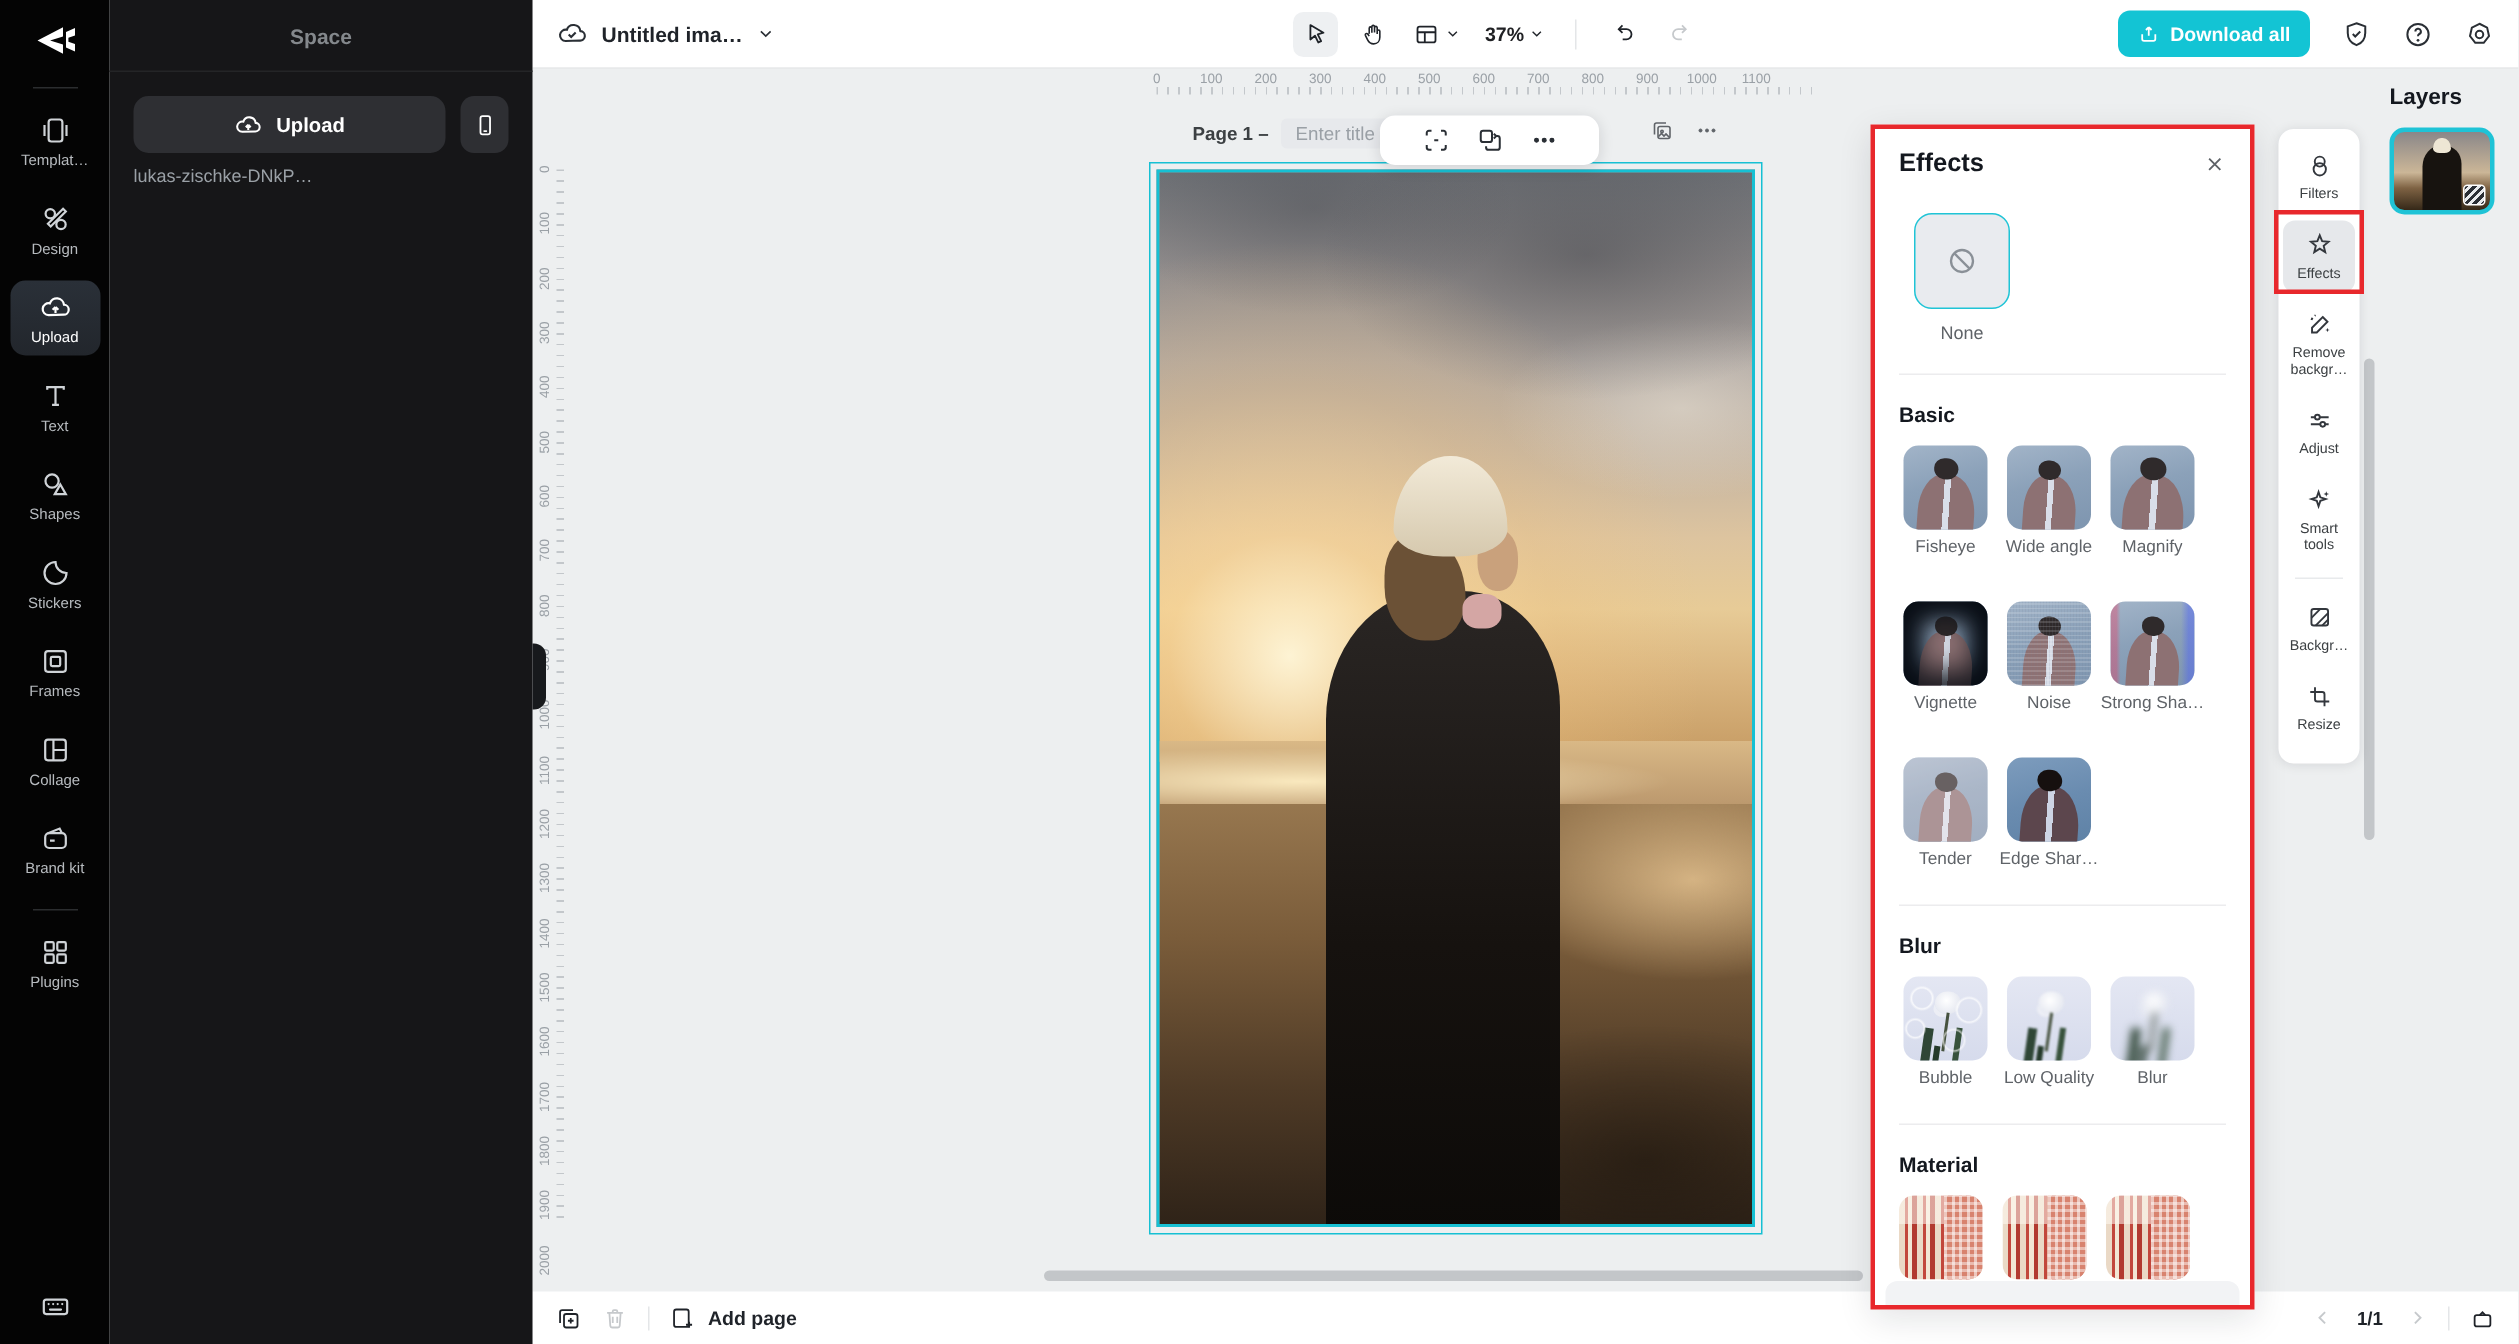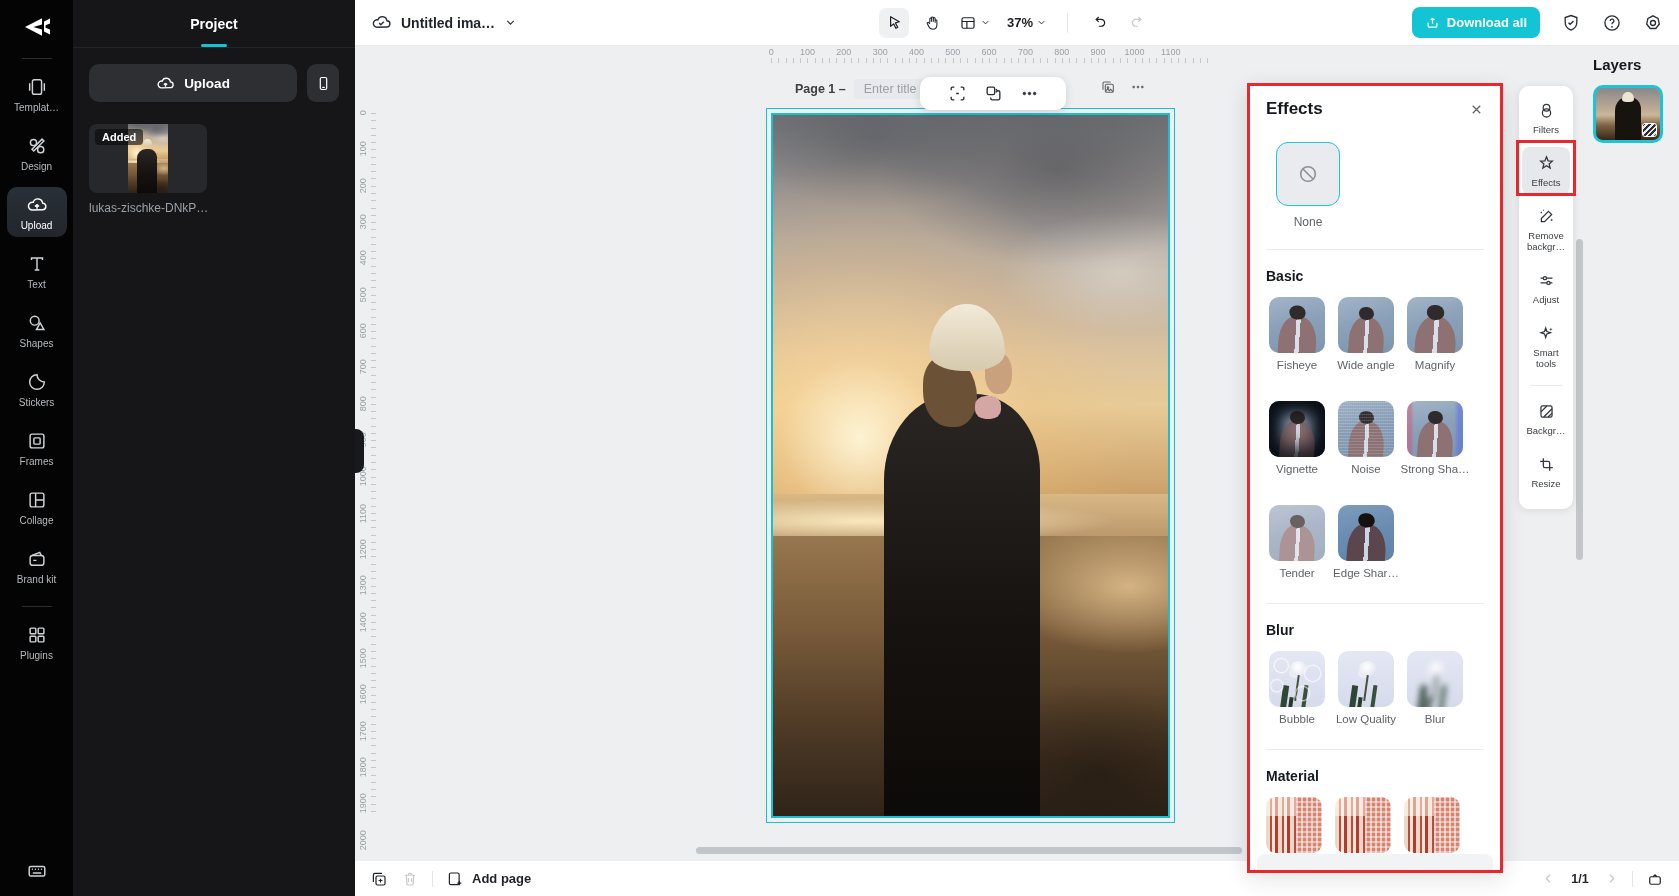--- a/index.html
+++ b/index.html
@@ -32,21 +32,21 @@
   .asset-card{margin:22px 16px 0;width:118px;height:69px;border-radius:8px;background:#27282b;position:relative;overflow:hidden;cursor:pointer;}
   .asset-img{position:absolute;left:50%;top:0;transform:translateX(-50%);width:40px;height:69px;}
   .added-badge{position:absolute;left:6px;top:5px;background:rgba(10,10,10,.62);color:#fff;font-size:11px;font-weight:700;padding:2px 7px;border-radius:4px;}
   .asset-name{margin:8px 16px 0;font-size:12px;color:#9aa0a6;white-space:nowrap;overflow:hidden;text-overflow:ellipsis;width:130px;}
 
   
   .main{flex:1;display:flex;flex-direction:column;position:relative;min-width:0;}
   .topbar{height:45px;background:#fff;display:flex;align-items:center;padding:0 16px;position:relative;flex:none;gap:45px;}
   .doc-group{display:flex;align-items:center;gap:9px;cursor:pointer;}
   .doc-title{font-size:14px;font-weight:700;color:#1f2329;}
-  .tools{position:absolute;left:524px;display:flex;align-items:center;gap:8px;height:100%;}
+  .tools{position:absolute;left:507px;display:flex;align-items:center;gap:8px;height:100%;}
   .tool-btn{width:30px;height:30px;border-radius:7px;display:flex;align-items:center;justify-content:center;cursor:pointer;}
   .tool-btn.selected{background:#eef0f2;}
   .tool-dd{display:flex;align-items:center;gap:3px;cursor:pointer;padding:4px 4px;border-radius:6px;}
   .zoom-txt{font-size:13px;color:#202124;font-weight:600;}
   .tb-divider{width:1px;height:20px;background:#e4e6e8;margin:0 8px;}
   .topbar-right{margin-left:auto;display:flex;align-items:center;gap:21px;}
   .dl-btn{background:#13c4d4;color:#fff;font-size:13px;font-weight:700;border:none;border-radius:8px;height:31px;padding:0 13px;display:flex;align-items:center;gap:7px;cursor:pointer;}
   .icon-btn{display:flex;align-items:center;justify-content:center;cursor:pointer;}
   .disabled svg{stroke:#c6c9cc !important;}
   .disabled{cursor:default;}
@@ -296,48 +296,36 @@
     <div class="rail-kbd">
       <svg width="22" height="22" viewBox="0 0 24 24" fill="none" stroke="#cfd3d7" stroke-width="1.6">
           <rect x="3.5" y="7" width="17" height="10.5" rx="1.8"></rect>
           <path d="M7 10.2 h.01 M10.3 10.2 h.01 M13.6 10.2 h.01 M16.9 10.2 h.01 M8 14.2 h8" stroke-linecap="round"></path>
         </svg>
     </div>
   </aside>
 
   <aside class="panel">
     <div class="tabs">
-      <div class="tab active">Project</div>
+      <div class="tab">Space</div>
     </div>
     <div class="upload-row">
       <div class="upload-btn">
         <svg width="19" height="19" viewBox="0 0 24 24" fill="none" stroke="#fff" stroke-width="1.7">
             <path d="M7 17.5 a4.3 4.3 0 1 1 .9-8.5 A5.3 5.3 0 0 1 18.2 10 a3.6 3.6 0 0 1 -.4 7.2 z"></path>
             <path d="M12 16 v-4.4 m0 0 l-2.1 2.1 m2.1 -2.1 l2.1 2.1"></path>
           </svg>
         <span>Upload</span>
       </div>
       <div class="phone-btn">
         <svg width="17" height="17" viewBox="0 0 24 24" fill="none" stroke="#fff" stroke-width="1.7">
             <rect x="7.5" y="3.5" width="9" height="17" rx="2"></rect>
             <path d="M11 17.5 h2" stroke-linecap="round"></path>
           </svg>
       </div>
-    </div>
-    <div class="asset-card">
-      <div class="asset-img">
-        <div class="ph-sky" style="height:52%"></div>
-        <div class="ph-sea" style="top:50%;height:8%"></div>
-        <div class="ph-sand" style="top:56%"></div>
-        <div class="person" style="left:18%;width:64%;top:22%;height:78%">
-          <div class="p-beanie"></div>
-            <div class="p-body"></div>
-        </div>
-      </div>
-      <span class="added-badge">Added</span>
     </div>
     <div class="asset-name">lukas-zischke-DNkP…</div>
   </aside>
 
   <div class="main">
 
     <header class="topbar">
       <div class="doc-group">
         <span>
             <svg width="21" height="21" viewBox="0 0 24 24" fill="none" stroke="#2a2f35" stroke-width="1.6">

